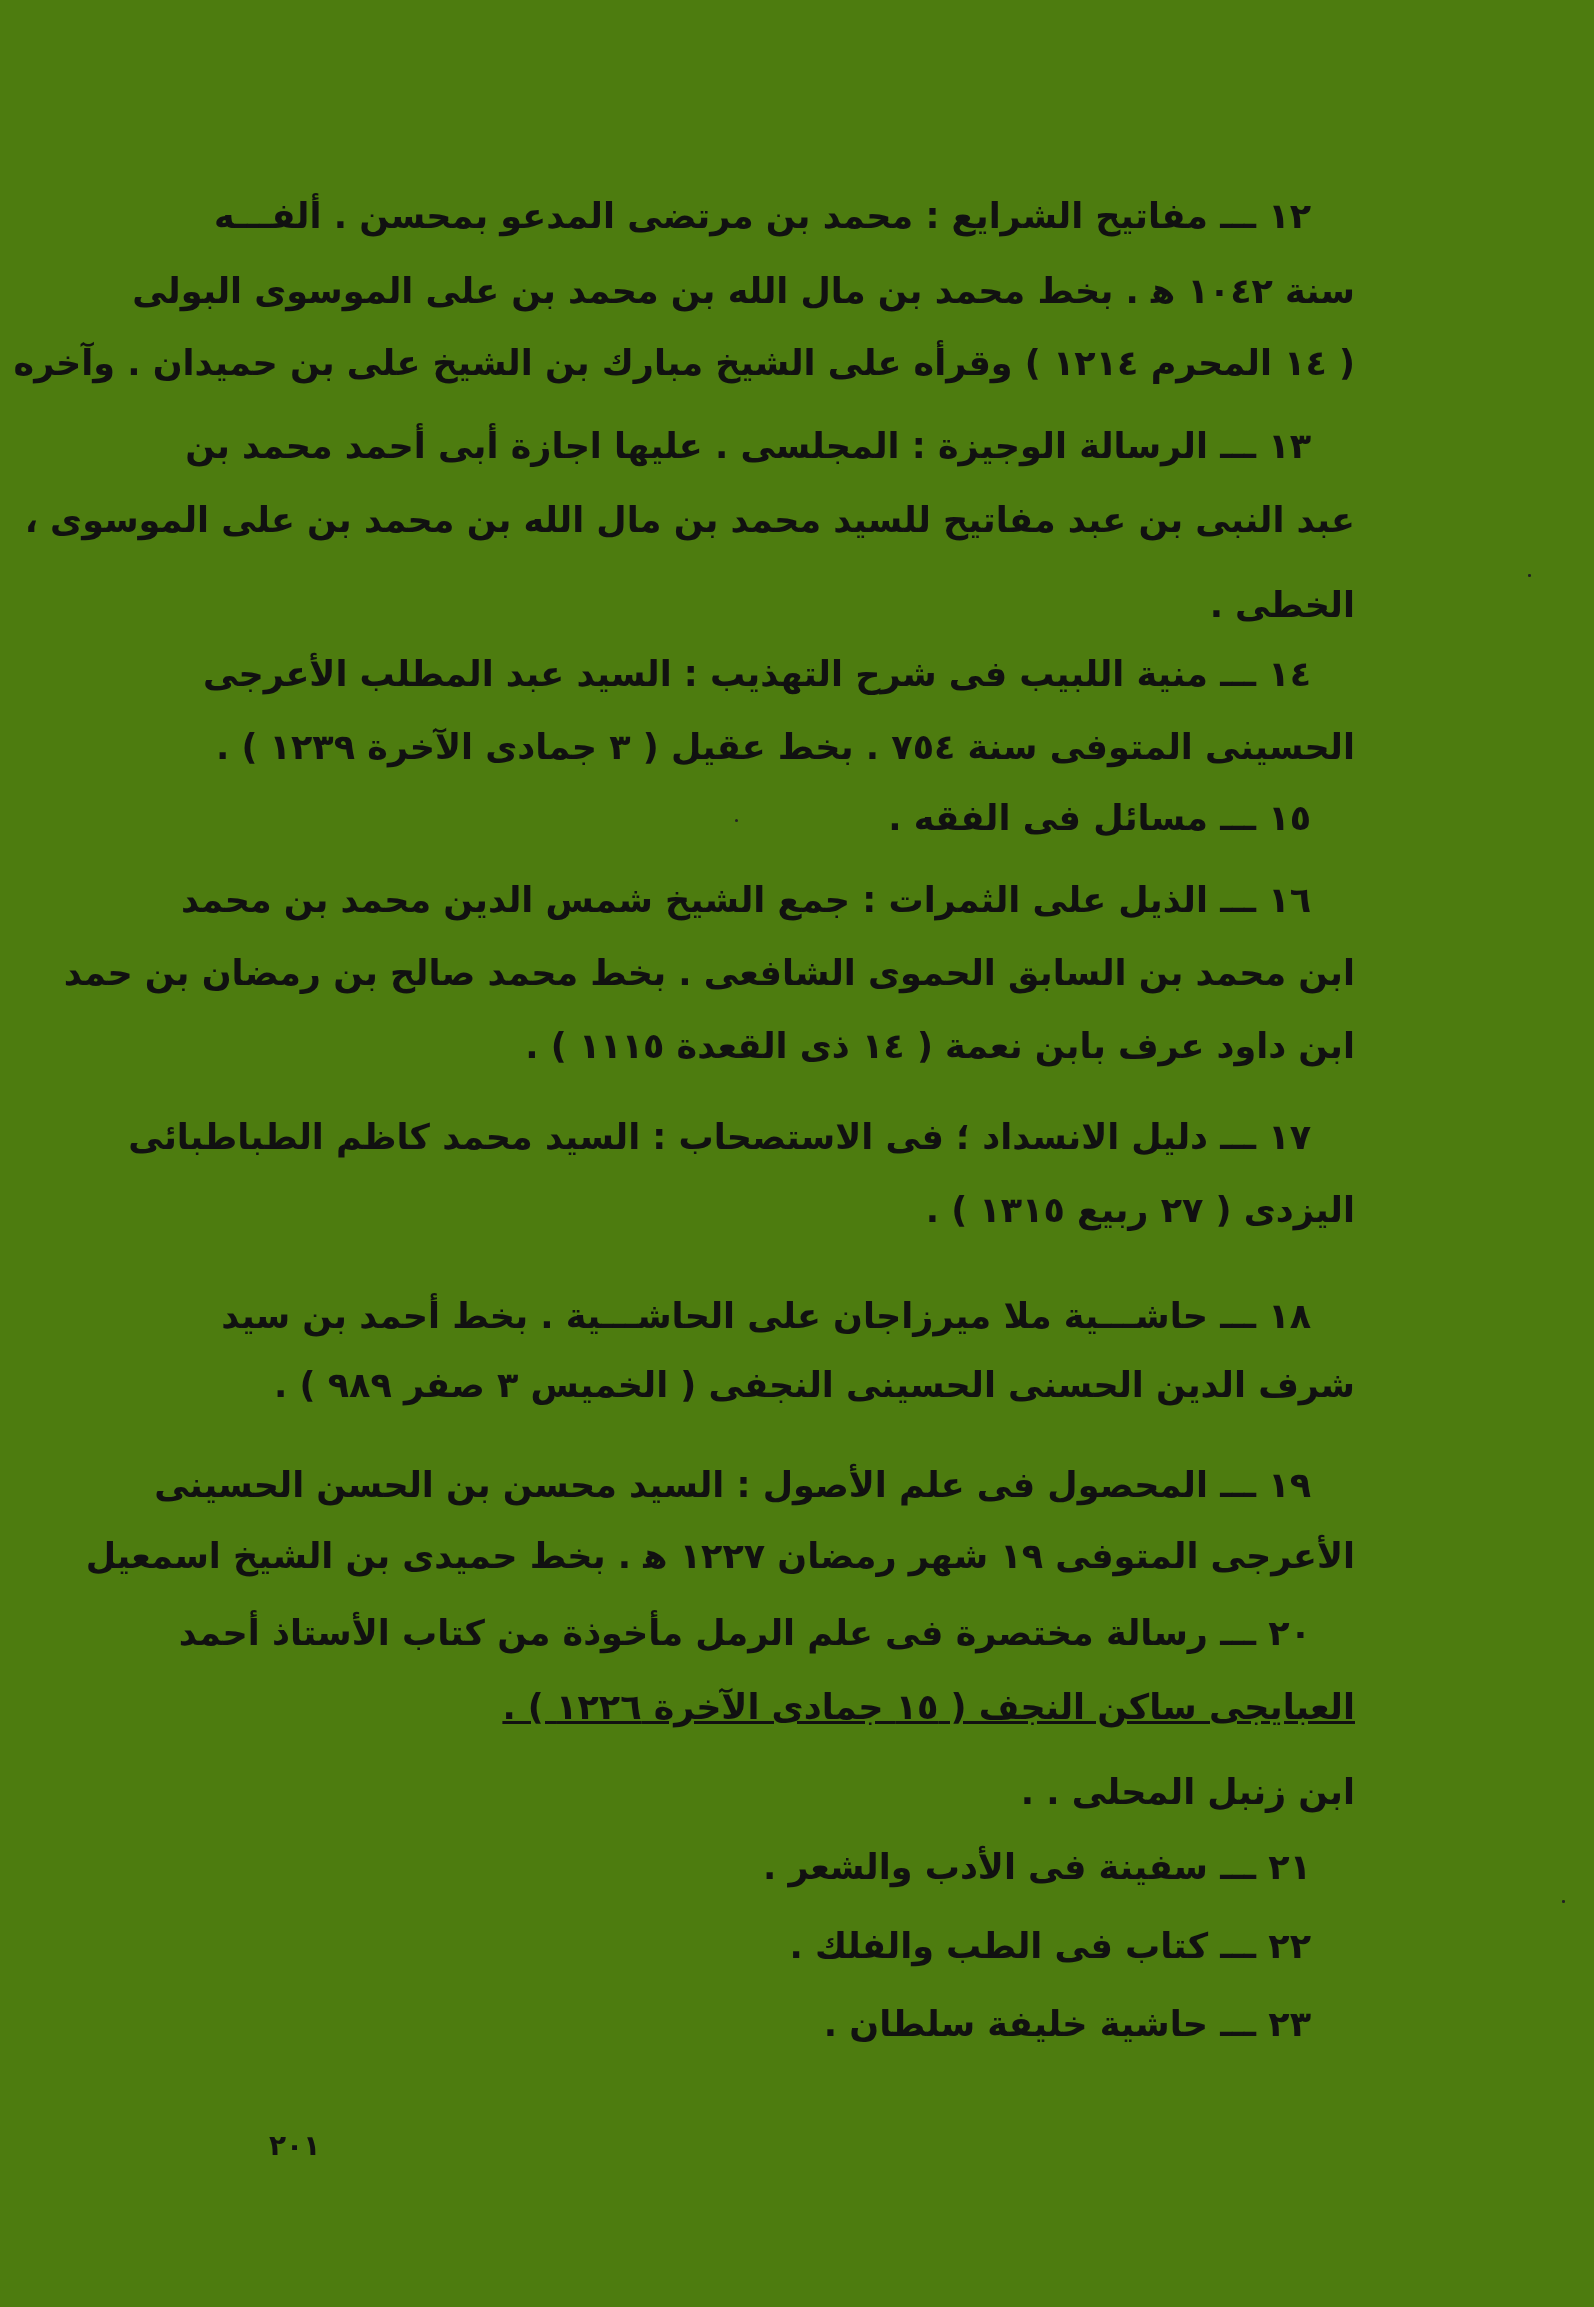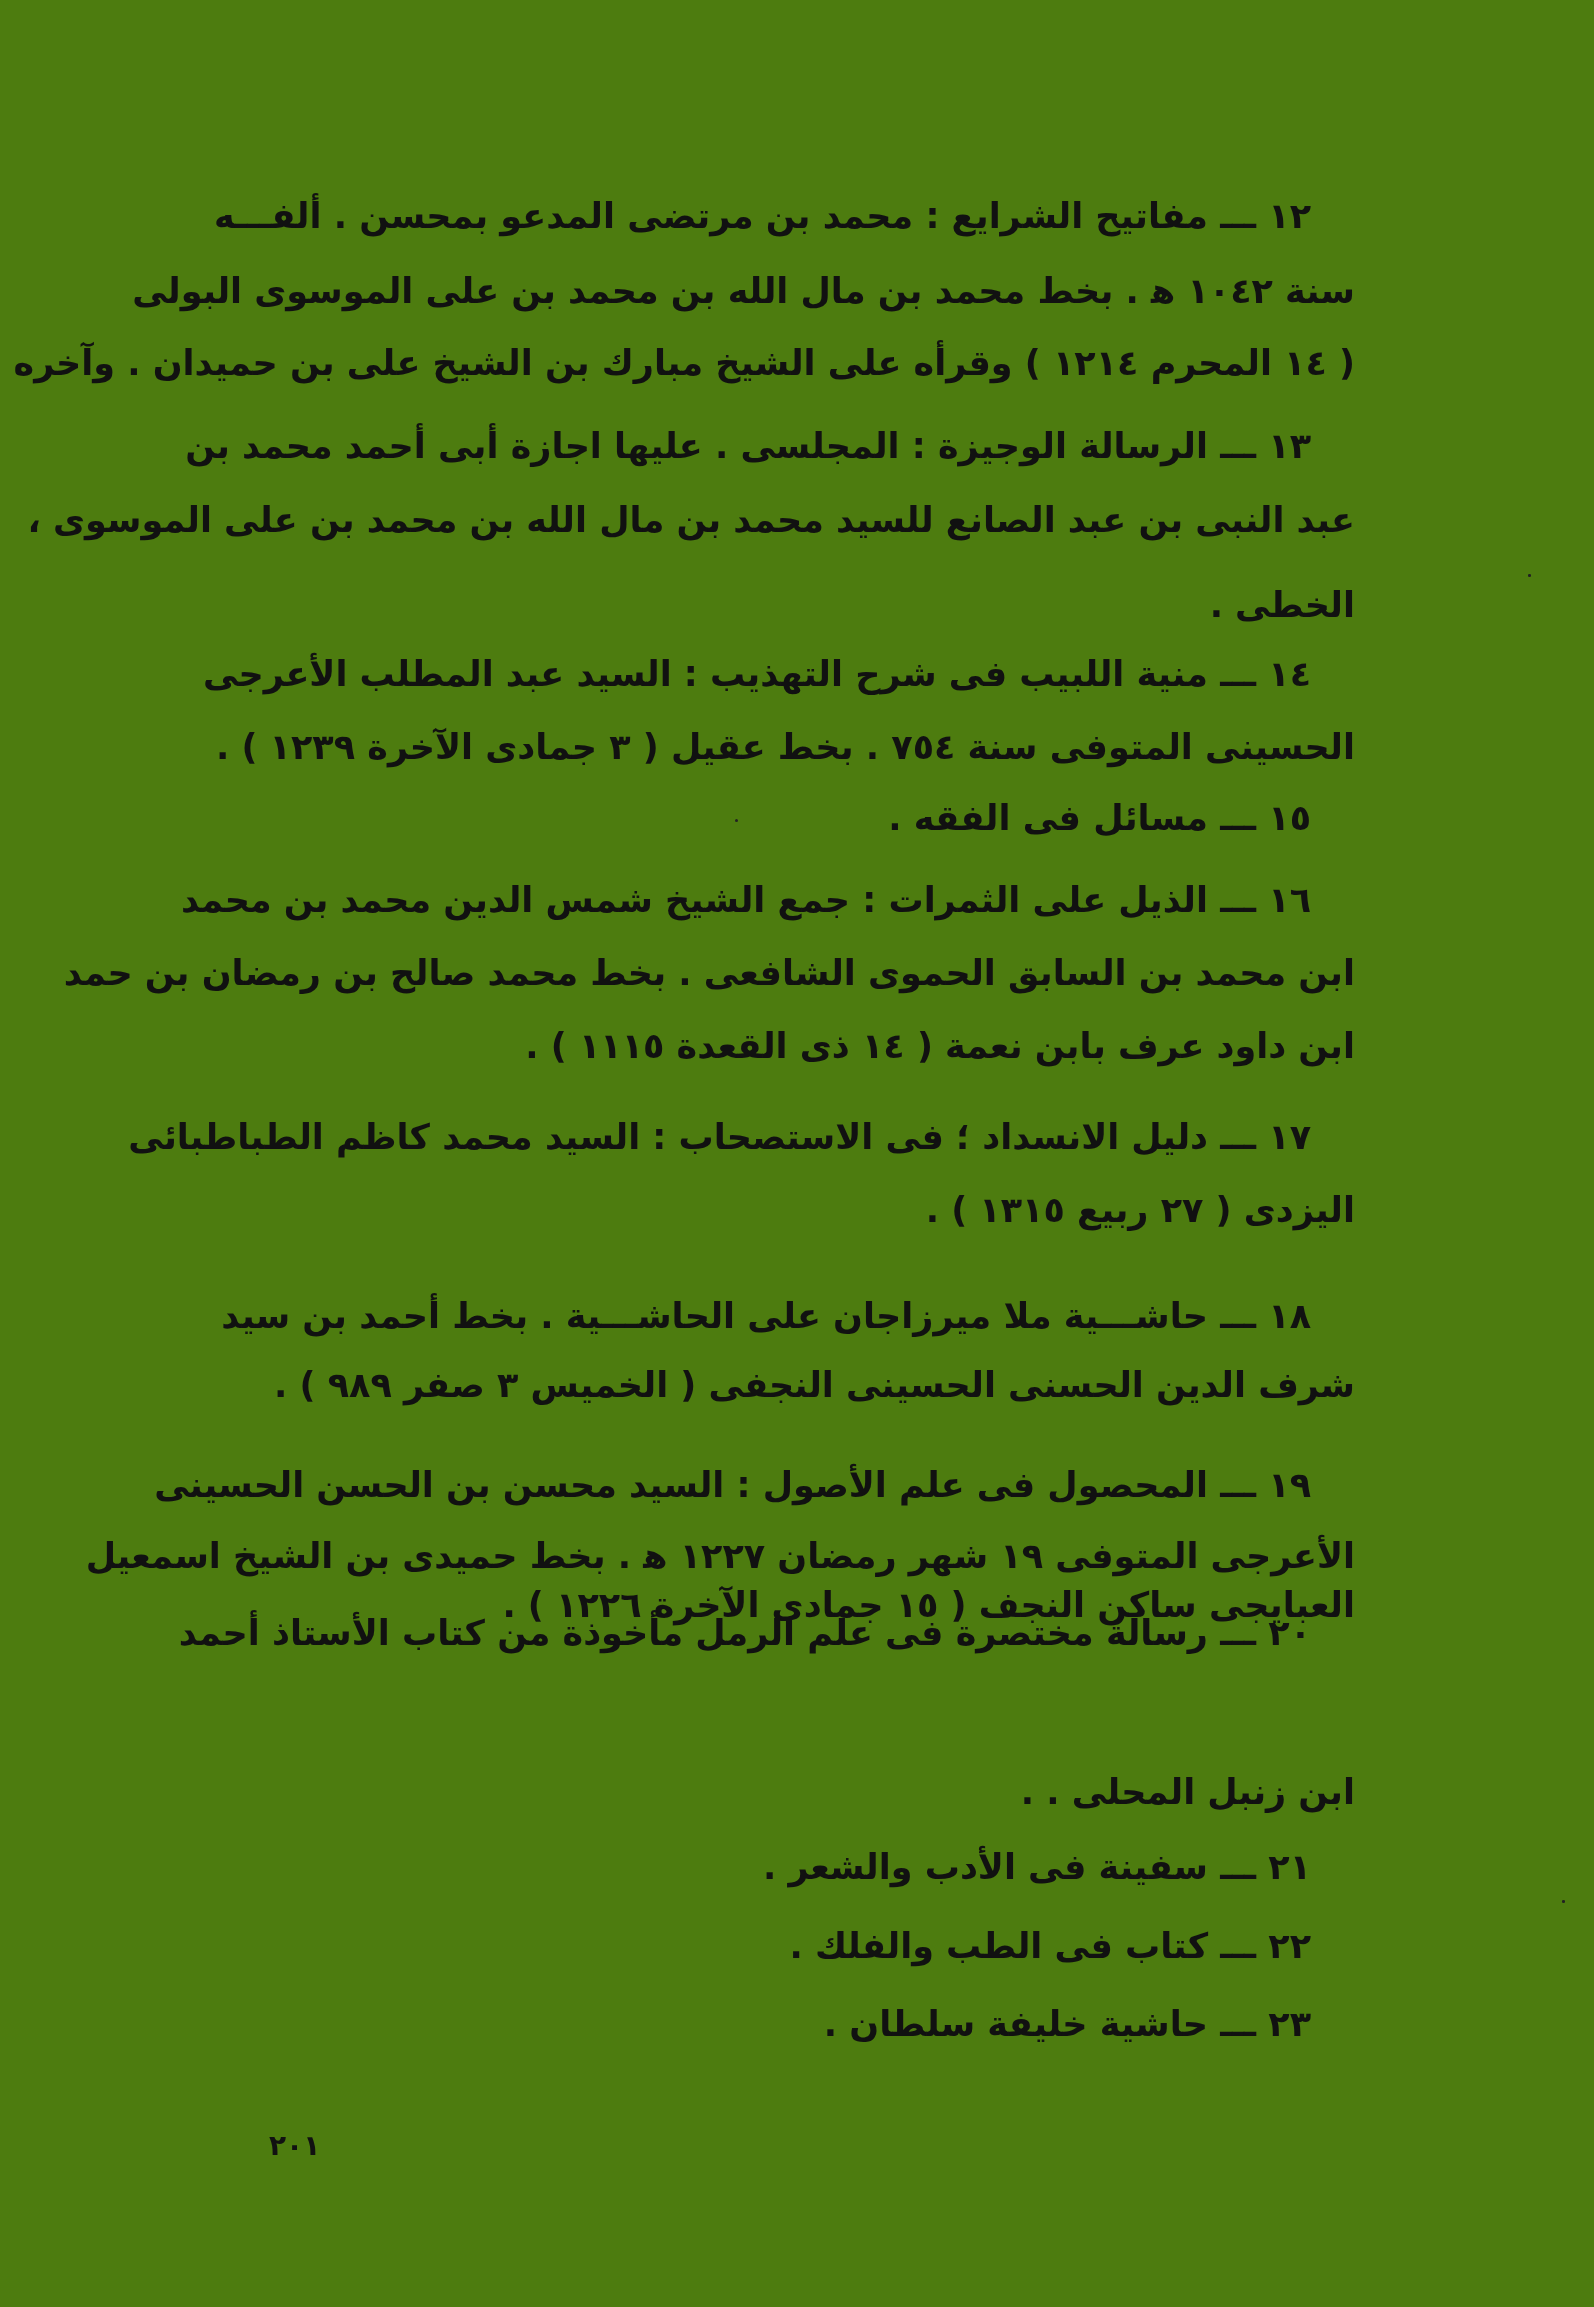--- a/index.html
+++ b/index.html
@@ -83,21 +83,21 @@
   <div class="text-block" style="top:0;">
 
     <div>
       <div class="line first full" style="top:187px;">١٢ ـــ مفاتيح الشرايع : محمد بن مرتضى المدعو بمحسن . ألفـــه</div>
       <div class="line full" style="top:262px;">سنة ١٠٤٢ ﻫ . بخط محمد بن مال الله بن محمد بن على الموسوى البولى</div>
       <div class="line full" style="top:334px;">( ١٤ المحرم ١٢١٤ ) وقرأه على الشيخ مبارك بن الشيخ على بن حميدان . وآخره :</div>
     </div>
 
     <div>
       <div class="line first full" style="top:417px;">١٣ ـــ الرسالة الوجيزة : المجلسى . عليها اجازة أبى أحمد محمد بن</div>
-      <div class="line full" style="top:491px;">عبد النبى بن عبد الصانع للسيد محمد بن مال الله بن محمد بن على الموسوى ،</div>
+      <div class="line full" style="top:491px;">عبد النبى بن عبد مفاتيح للسيد محمد بن مال الله بن محمد بن على الموسوى ،</div>
       <div class="line short" style="top:576px;">الخطى .</div>
     </div>
 
     <div>
       <div class="line first full" style="top:645px;">١٤ ـــ منية اللبيب فى شرح التهذيب : السيد عبد المطلب الأعرجى</div>
       <div class="line short" style="top:718px;">الحسينى المتوفى سنة ٧٥٤ . بخط عقيل ( ٣ جمادى الآخرة ١٢٣٩ ) .</div>
     </div>
 
     <div>
       <div class="line indent-short" style="top:789px;">١٥ ـــ مسائل فى الفقه .</div>
@@ -115,21 +115,21 @@
     </div>
 
     <div>
       <div class="line first full" style="top:1287px;">١٨ ـــ حاشـــية ملا ميرزاجان على الحاشـــية . بخط أحمد بن سيد</div>
       <div class="line short" style="top:1356px;">شرف الدين الحسنى الحسينى النجفى ( الخميس ٣ صفر ٩٨٩ ) .</div>
     </div>
 
     <div>
       <div class="line first full" style="top:1456px;">١٩ ـــ المحصول فى علم الأصول : السيد محسن بن الحسن الحسينى</div>
       <div class="line full" style="top:1527px;">الأعرجى المتوفى ١٩ شهر رمضان ١٢٢٧ ﻫ . بخط حميدى بن الشيخ اسمعيل</div>
-      <div class="line short" style="top:1576px;">العبايجى ساكن النجف ( ١٥ جمادى الآخرة ١٢٢٦ ) .</div>
+      <div class="line short" style="top:1678px;text-decoration:underline;">العبايجى ساكن النجف ( ١٥ جمادى الآخرة ١٢٢٦ ) .</div>
     </div>
 
     <div>
       <div class="line first full" style="top:1604px;">٢٠ ـــ رسالة مختصرة فى علم الرمل مأخوذة من كتاب الأستاذ أحمد</div>
       <div class="line short" style="top:1763px;">ابن زنبل المحلى .   .</div>
     </div>
 
     <div>
       <div class="line indent-short" style="top:1838px;">٢١ ـــ سفينة فى الأدب والشعر .</div>
     </div>

